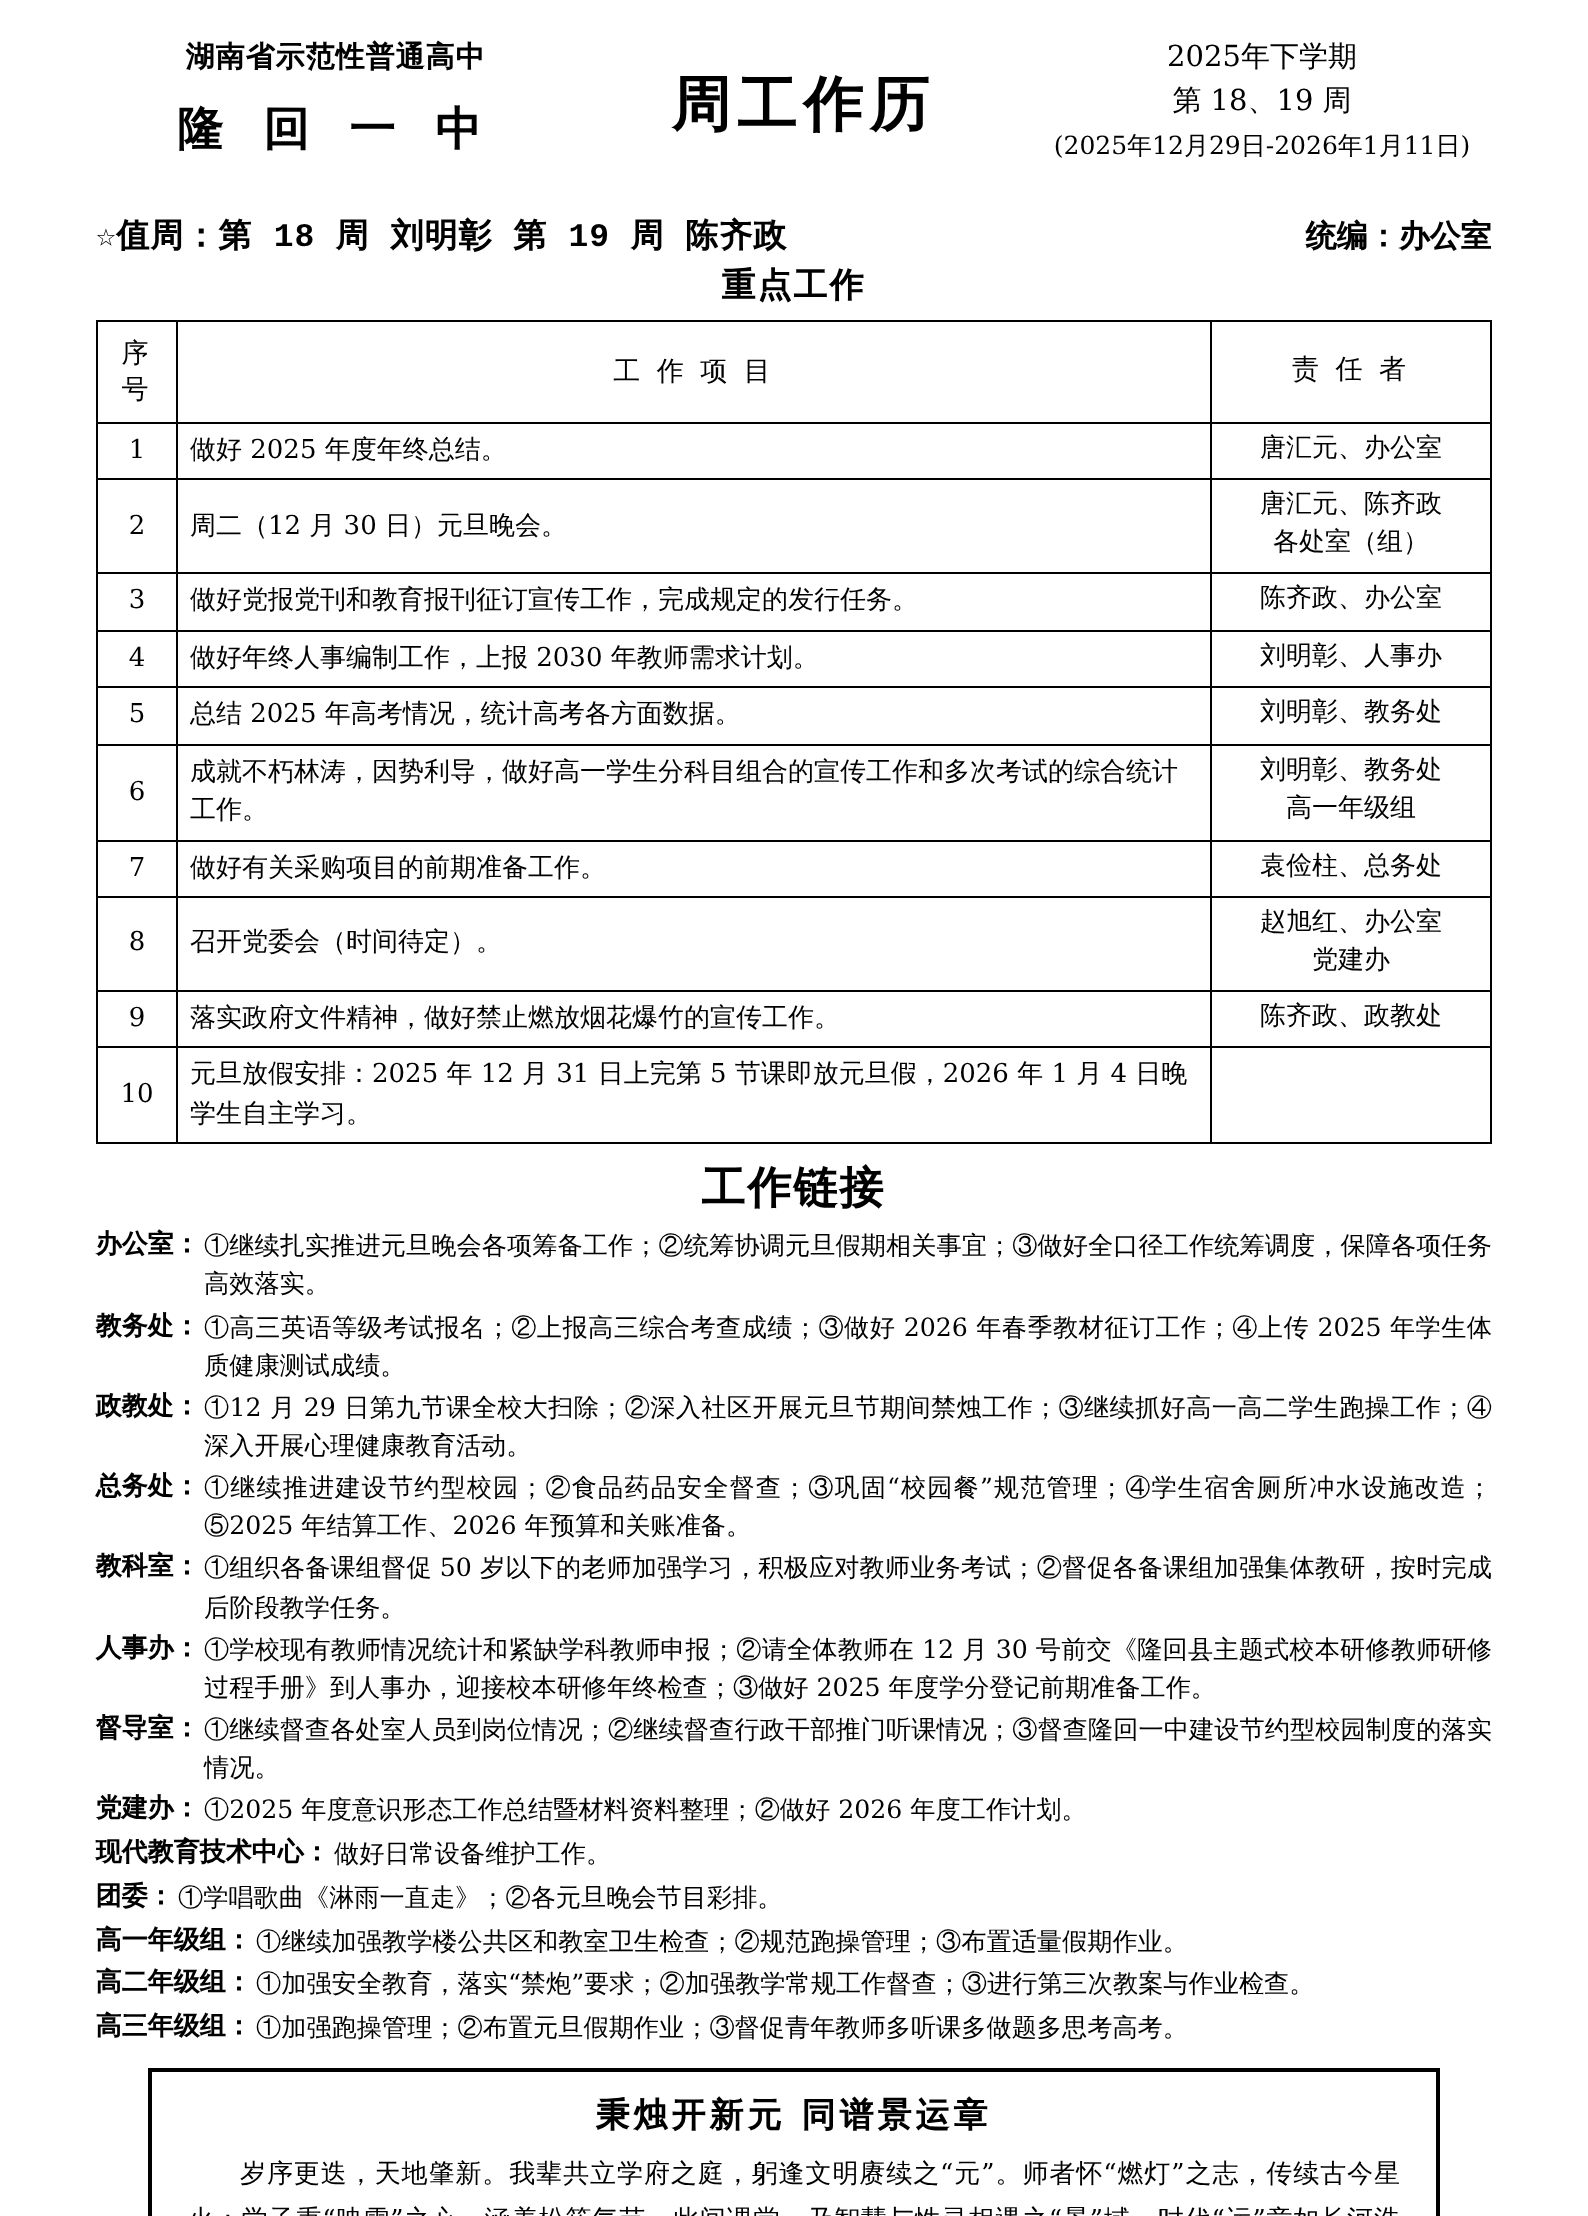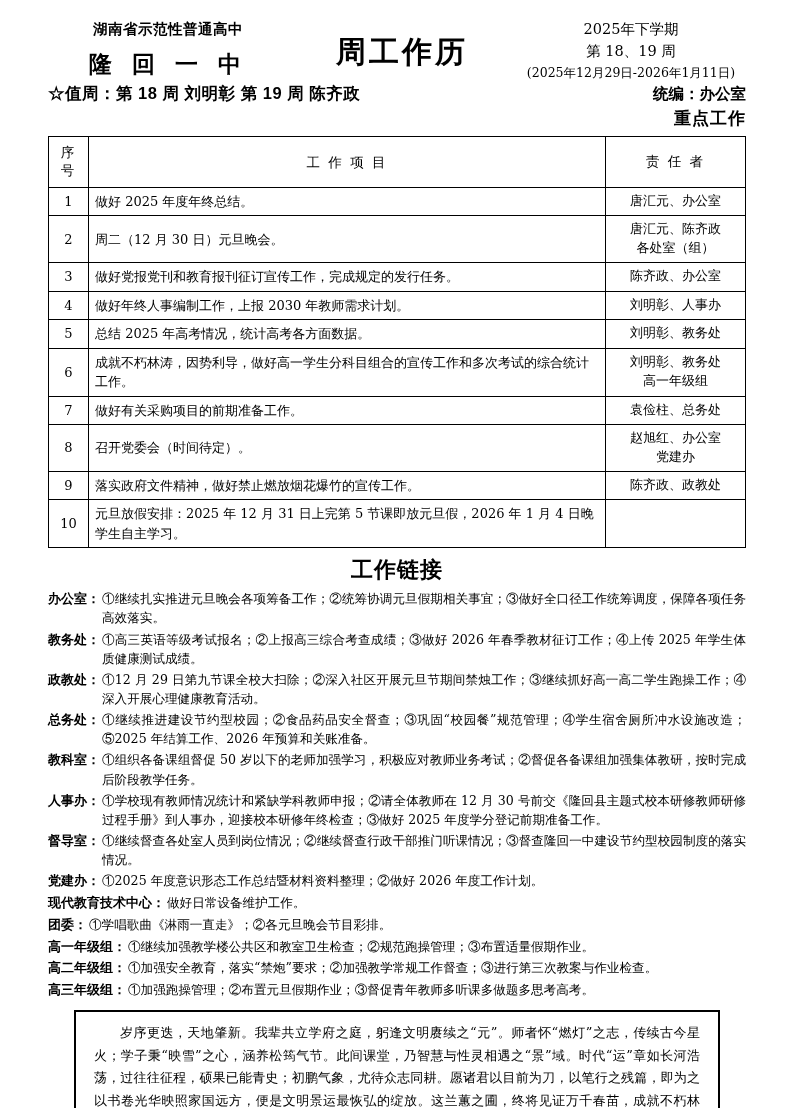--- a/index.html
+++ b/index.html
@@ -76,36 +76,36 @@
   .date-range {
     font-size: 12.5px;
     line-height: 1.6;
   }
 
   
   .duty-row {
     display: flex;
     align-items: baseline;
     justify-content: space-between;
-    margin-top: 0;
-    font-family: Liberation Sans, sans-serif;
+    margin-top: 24px;
+    font-family: Liberation Mono, monospace;
   }
   .duty-left {
     font-size: 16.5px;
     font-weight: bold;
     letter-spacing: 0.5px;
   }
   .duty-right {
     font-size: 15.5px;
     font-weight: bold;
   }
 
   
   .section-title {
-    text-align: right;
+    text-align: center;
     font-size: 17px;
     font-weight: bold;
     font-family: "DejaVu Serif", "Liberation Serif", serif;
     margin: 2px 0 6px 0;
     letter-spacing: 1px;
   }
 
   
   table.main {
     width: 100%;
@@ -332,16 +332,17 @@
         <div class="chain-label">高二年级组：</div>
         <div class="chain-text">①加强安全教育，落实“禁炮”要求；②加强教学常规工作督查；③进行第三次教案与作业检查。</div>
       </div>
       <div class="chain-item">
         <div class="chain-label">高三年级组：</div>
         <div class="chain-text">①加强跑操管理；②布置元旦假期作业；③督促青年教师多听课多做题多思考高考。</div>
       </div>
     </div>
 
   <div class="frame-box">
+    <div class="frame-title">秉烛开新元  同谱景运章</div>
     <div class="frame-body">岁序更迭，天地肇新。我辈共立学府之庭，躬逢文明赓续之“元”。师者怀“燃灯”之志，传续古今星火；学子秉“映雪”之心，涵养松筠气节。此间课堂，乃智慧与性灵相遇之“景”域。时代“运”章如长河浩荡，过往往征程，硕果已能青史；初鹏气象，尤待众志同耕。愿诸君以目前为刀，以笔行之残篇，即为之以书卷光华映照家国远方，便是文明景运最恢弘的绽放。这兰蕙之圃，终将见证万千春苗，成就不朽林涛。</div>
   </div>
 
 </div>
 
 </body></html>

